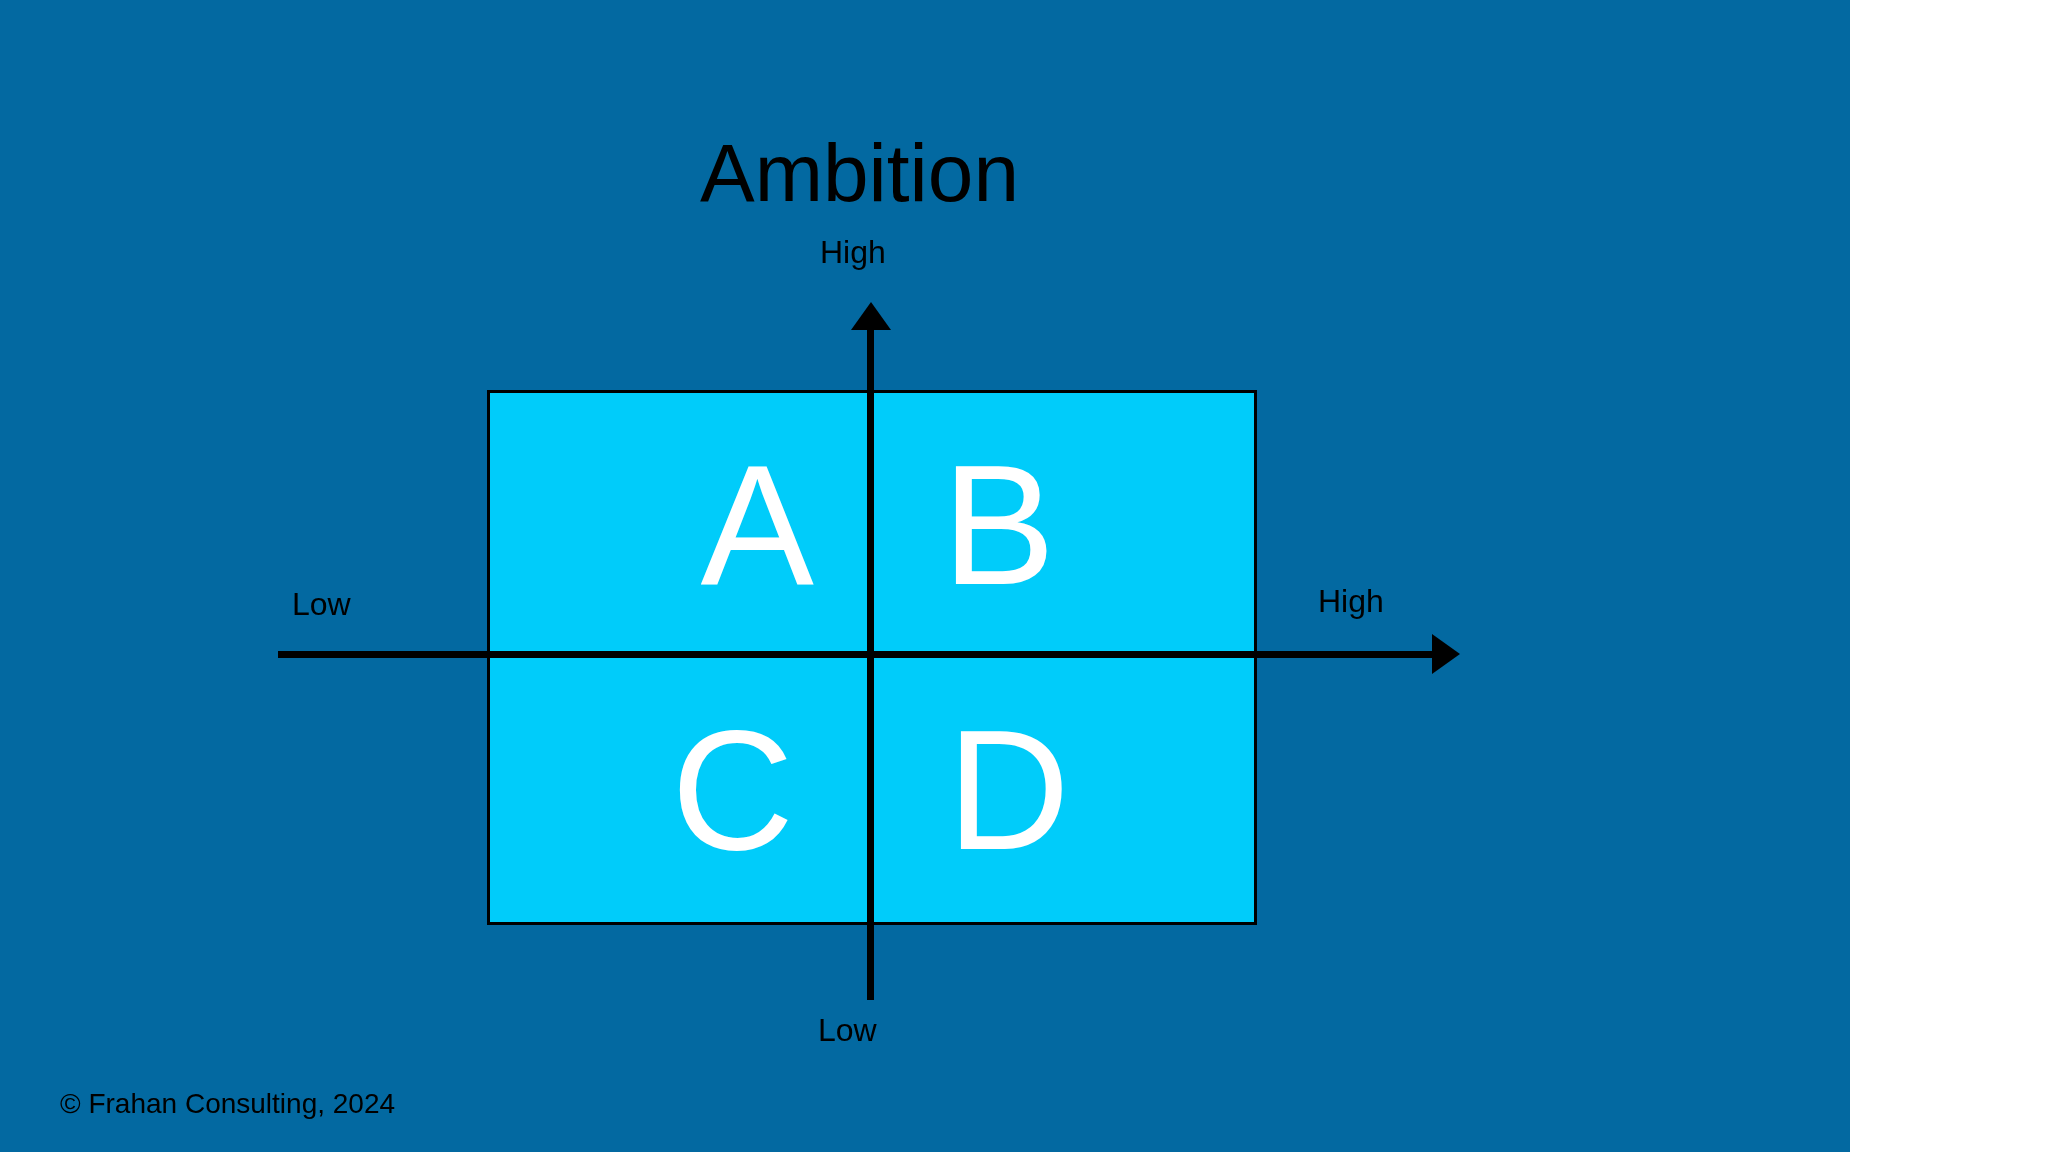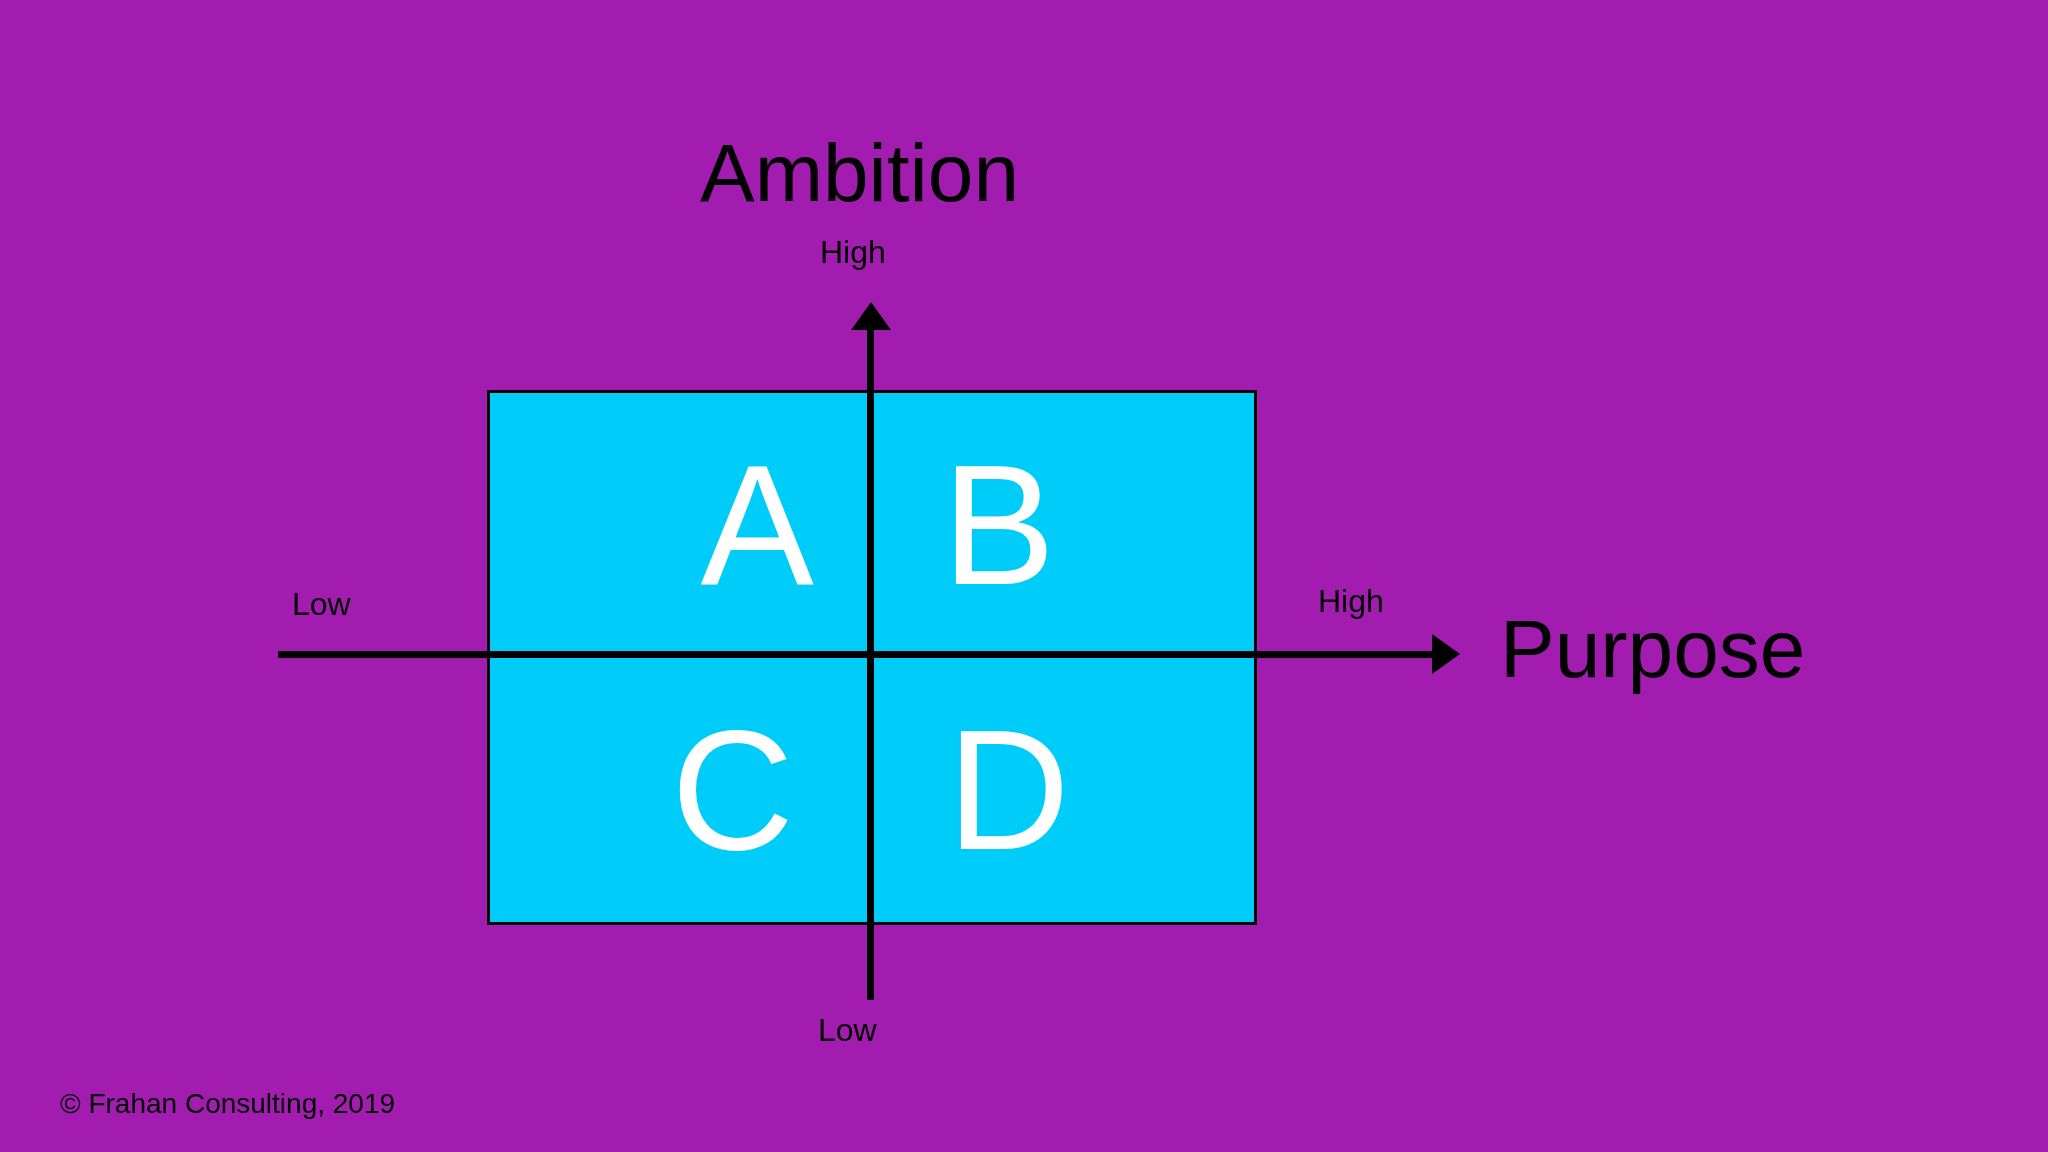--- a/index.html
+++ b/index.html
@@ -6,23 +6,23 @@
   html, body {
     margin: 0;
     padding: 0;
     background: #ffffff;
   }
   body {
     font-family: "Liberation Sans", sans-serif;
   }
   #slide {
     position: relative;
-    width: 2048px;
+    width: 1850px;
     height: 1152px;
-    background: #a21caf;
+    background: #0369a1;
     overflow: hidden;
   }
 
   
   .matrix {
     position: absolute;
     left: 487px;
     top: 390px;
     width: 770px;
     height: 535px;
@@ -125,21 +125,20 @@
 <body>
 
 <div id="slide">
 
   <div class="axis-title title-ambition">Ambition</div>
 
   <div class="tick-label tick-high-top">High</div>
 
   <div class="tick-label tick-low-bottom">Low</div>
 
-  <div class="axis-title title-purpose">Purpose</div>
 
   <div class="tick-label tick-low-left">Low</div>
 
   <div class="tick-label tick-high-right">High</div>
 
   <div class="matrix" style="background: rgb(0, 204, 250); border-color: rgb(0, 0, 0);">
     <div class="quadrant q-a" style="color: rgb(255, 255, 255);">
       <span>A</span>
     </div>
     <div class="quadrant q-b" style="color: rgb(255, 255, 255);">
@@ -151,15 +150,15 @@
     <div class="quadrant q-d" style="color: rgb(255, 255, 255);">
       <span>D</span>
     </div>
   </div>
 
   <div class="axis-h-line"></div>
   <div class="axis-h-head"></div>
   <div class="axis-v-line"></div>
   <div class="axis-v-head"></div>
 
-  <div class="copyright">© Frahan Consulting, 2019</div>
+  <div class="copyright">© Frahan Consulting, 2024</div>
 
 </div>
 
 </body></html>

